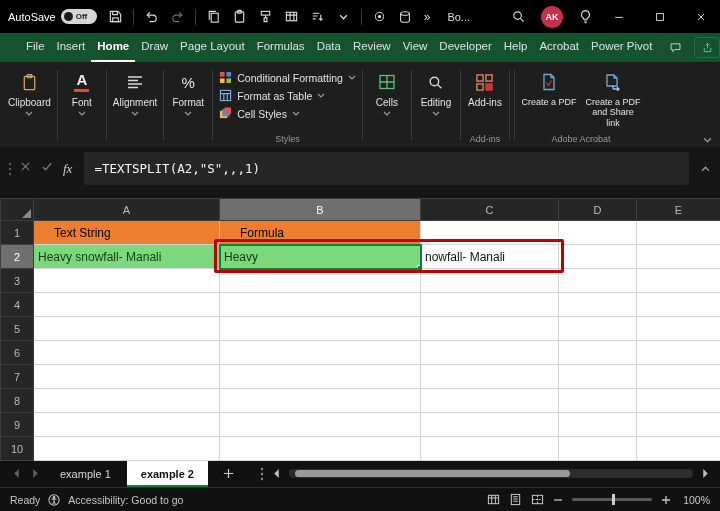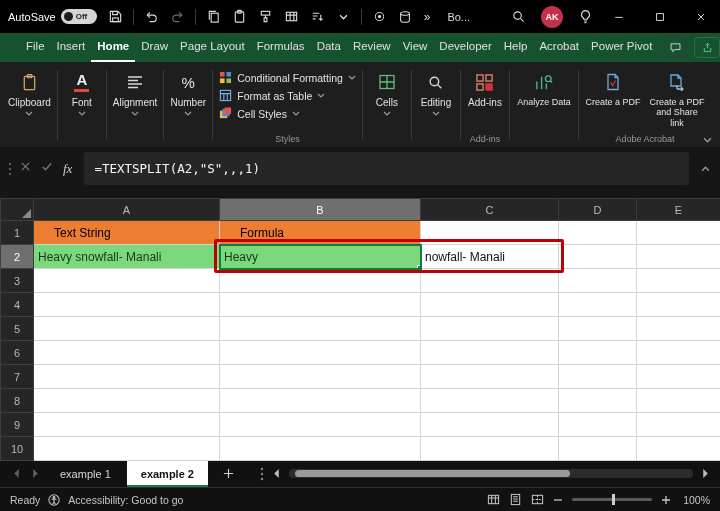--- a/index.html
+++ b/index.html
@@ -290,21 +290,21 @@
           </span>
       </div>
     </div>
     <div class="vsep"></div>
 
     <div class="rgroup">
       <div class="bigbtn">
         <span class="icon-slot">
             <span class="pct">%</span>
           </span>
-        <span class="blabel">Number</span>
+        <span class="blabel">Format</span>
         <span class="chev">
             <svg width="8" height="5" viewBox="0 0 8 5" fill="none" stroke="currentColor" stroke-width="1.2">
               <path d="M1 1l3 3 3-3"></path>
             </svg>
           </span>
       </div>
     </div>
     <div class="vsep"></div>
 
     <div class="rgroup styles-group">
@@ -410,37 +410,20 @@
           </span>
           <span class="blabel">Add-ins</span>
         </div>
       </div>
       <div class="gfooter">
           <span>Add-ins</span>
         </div>
     </div>
     <div class="vsep"></div>
 
-    <div class="rgroup">
-      <div class="gcontent">
-        <div class="bigbtn wrap">
-          <span class="icon-slot">
-            <svg width="19" height="19" viewBox="0 0 20 20" fill="none" stroke="#4ab3a2" stroke-width="1.4">
-                <path d="M3 17V9M8 17V4M13 17v-6"></path>
-                <circle cx="15" cy="6" r="3"></circle>
-                <path d="M17.2 8.2L19 10"></path>
-              </svg>
-          </span>
-          <span class="blabel">Analyze Data</span>
-        </div>
-      </div>
-      <div class="gfooter">
-          <span></span>
-        </div>
-    </div>
     <div class="vsep"></div>
 
     <div class="rgroup">
       <div class="gcontent">
         <div class="bigbtn wrap">
           <span class="icon-slot">
             <svg width="18" height="18" viewBox="0 0 18 18" fill="none" stroke="#6ea8dc" stroke-width="1.3">
                 <path d="M4 1.5h7l3 3v12H4z"></path>
                 <path d="M11 1.5v3h3"></path>
                 <path d="M6.5 9.5l2 3 3-5" stroke="#d13438"></path>

